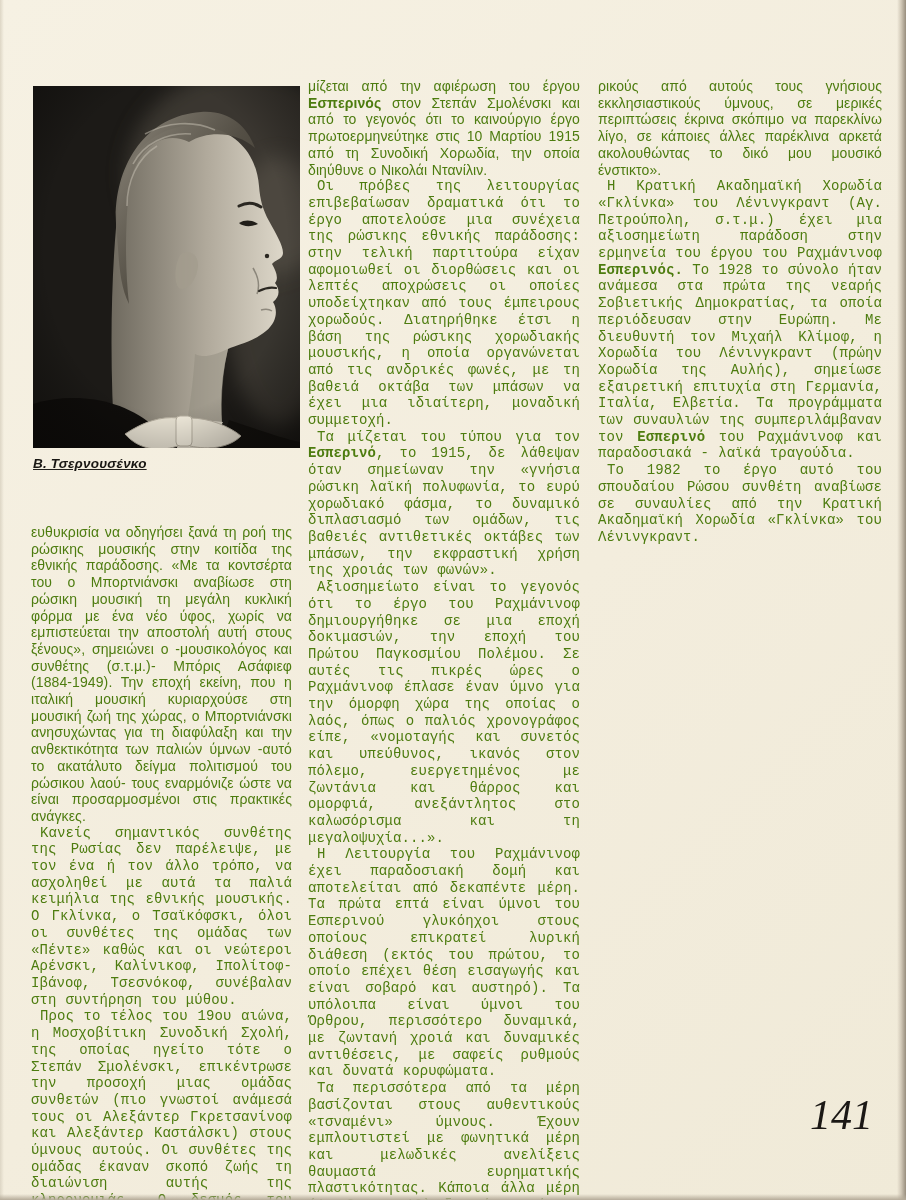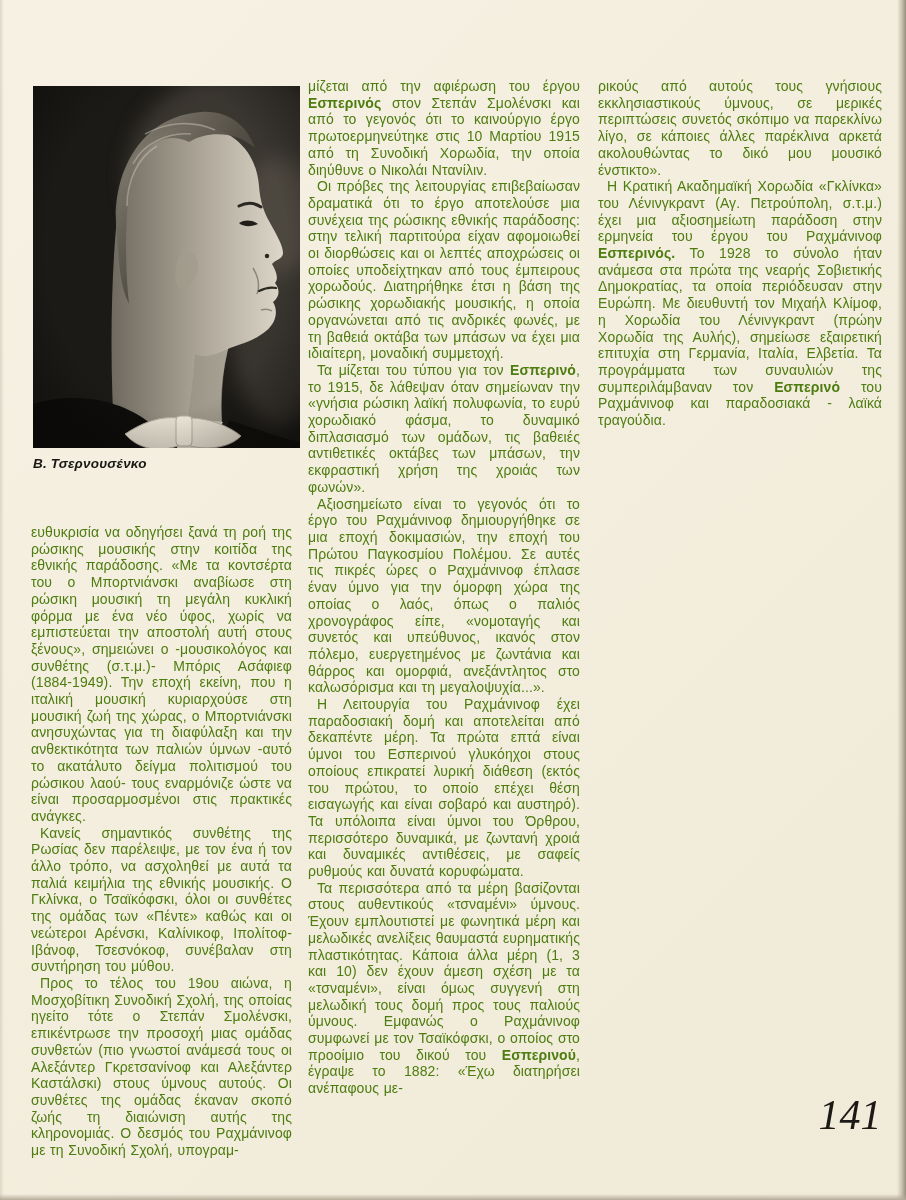--- a/index.html
+++ b/index.html
@@ -12,40 +12,40 @@
   .page{position:absolute;inset:0;}
   
   .edge-right{position:absolute;top:0;right:0;width:9px;height:100%;
     background:linear-gradient(to right,rgba(130,120,103,0),#d2c9b8 45%,#978d7d);}
   .edge-bottom{position:absolute;bottom:0;left:0;width:100%;height:6px;
     background:linear-gradient(to bottom,rgba(130,120,103,0),#b5ab99);}
   .edge-left{position:absolute;top:0;left:0;width:4px;height:100%;
     background:linear-gradient(to right,#ddd6c5,rgba(221,214,197,0));}
 
   
-  .photo-block{position:absolute;left:33px;top:86px;width:267px;margin:0;}
+  .photo-block{position:absolute;left:33px;top:86px;width:267px;margin:0;text-decoration:underline;}
   .photo-frame{display:block;width:267px;height:362px;background:#1c1a17;}
   .photo-caption{
     margin-top:8px;font-size:13.5px;font-weight:bold;font-style:italic;
     letter-spacing:.2px;color:#191713;
   }
 
   
   .col{position:absolute;text-align:justify;
     font-size:14px;line-height:16.7px;letter-spacing:.1px;word-spacing:.6px;color:#4d7c0f;}
   .col p{margin:0;}
-  .col p.indent{text-indent:9px;}
+  .col p.indent{text-indent:9px;font-family:Liberation Mono, monospace;}
   .col b{font-weight:bold;}
   .col-left{left:31px;top:524px;width:261px;}
   .col-middle{left:308px;top:78px;width:272px;}
   .col-right{left:598px;top:78px;width:284px;}
   .byline{margin-top:14px;padding-right:40px;text-align:right;text-indent:0;}
 
   .page-number{
-    position:absolute;right:16px;top:1094px;width:80px;text-align:center;
+    position:absolute;right:16px;top:1094px;width:80px;text-align:left;
     font-family:"Liberation Serif","DejaVu Serif",serif;font-style:italic;
     font-size:42px;color:#1b1815;line-height:1;
   }
 </style>
 </head>
 <body>
 
 <div class="page">
 
   <figure class="photo-block">
@@ -108,22 +108,23 @@
     </div>
   <div class="col col-middle" id="col-middle">
       <p class="para"><span>μίζεται από την αφιέρωση του έργου </span><b>Εσπερινός</b><span> στον Στεπάν Σμολένσκι και από το γεγονός ότι το καινούργιο έργο πρωτοερμηνεύτηκε στις 10 Μαρτίου 1915 από τη Συνοδική Χορωδία, την οποία διηύθυνε ο Νικολάι Ντανίλιν.</span></p>
       <p class="para indent"><span>Οι πρόβες της λειτουργίας επιβεβαίωσαν δραματικά ότι το έργο αποτελούσε μια συνέχεια της ρώσικης εθνικής παράδοσης: στην τελική παρτιτούρα είχαν αφομοιωθεί οι διορθώσεις και οι λεπτές αποχρώσεις οι οποίες υποδείχτηκαν από τους έμπειρους χορωδούς. Διατηρήθηκε έτσι η βάση της ρώσικης χορωδιακής μουσικής, η οποία οργανώνεται από τις ανδρικές φωνές, με τη βαθειά οκτάβα των μπάσων να έχει μια ιδιαίτερη, μοναδική συμμετοχή.</span></p>
       <p class="para indent"><span>Τα μίζεται του τύπου για τον </span><b>Εσπερινό</b><span>, το 1915, δε λάθεψαν όταν σημείωναν την «γνήσια ρώσικη λαϊκή πολυφωνία, το ευρύ χορωδιακό φάσμα, το δυναμικό διπλασιασμό των ομάδων, τις βαθειές αντιθετικές οκτάβες των μπάσων, την εκφραστική χρήση της χροιάς των φωνών».</span></p>
       <p class="para indent"><span>Αξιοσημείωτο είναι το γεγονός ότι το έργο του Ραχμάνινοφ δημιουργήθηκε σε μια εποχή δοκιμασιών, την εποχή του Πρώτου Παγκοσμίου Πολέμου. Σε αυτές τις πικρές ώρες ο Ραχμάνινοφ έπλασε έναν ύμνο για την όμορφη χώρα της οποίας ο λαός, όπως ο παλιός χρονογράφος είπε, «νομοταγής και συνετός και υπεύθυνος, ικανός στον πόλεμο, ευεργετημένος με ζωντάνια και θάρρος και ομορφιά, ανεξάντλητος στο καλωσόρισμα και τη μεγαλοψυχία...».</span></p>
       <p class="para indent"><span>Η Λειτουργία του Ραχμάνινοφ έχει παραδοσιακή δομή και αποτελείται από δεκαπέντε μέρη. Τα πρώτα επτά είναι ύμνοι του Εσπερινού γλυκόηχοι στους οποίους επικρατεί λυρική διάθεση (εκτός του πρώτου, το οποίο επέχει θέση εισαγωγής και είναι σοβαρό και αυστηρό). Τα υπόλοιπα είναι ύμνοι του Όρθρου, περισσότερο δυναμικά, με ζωντανή χροιά και δυναμικές αντιθέσεις, με σαφείς ρυθμούς και δυνατά κορυφώματα.</span></p>
       <p class="para indent"><span>Τα περισσότερα από τα μέρη βασίζονται στους αυθεντικούς «τσναμένι» ύμνους. Έχουν εμπλουτιστεί με φωνητικά μέρη και μελωδικές ανελίξεις θαυμαστά ευρηματικής πλαστικότητας. Κάποια άλλα μέρη (1, 3 και 10) δεν έχουν άμεση σχέση με τα «τσναμένι», είναι όμως συγγενή στη μελωδική τους δομή προς τους παλιούς ύμνους. Εμφανώς ο Ραχμάνινοφ συμφωνεί με τον Τσαϊκόφσκι, ο οποίος στο προοίμιο του δικού του </span><b>Εσπερινού</b><span>, έγραψε το 1882: «Έχω διατηρήσει ανέπαφους με-</span></p>
     </div>
   <div class="col col-right" id="col-right">
-      <p class="para"><span>ρικούς από αυτούς τους γνήσιους εκκλησιαστικούς ύμνους, σε μερικές περιπτώσεις συνετός σκόπιμο να παρεκλίνω λίγο, σε κάποιες άλλες παρέκλινα αρκετά ακολουθώντας το δικό μου μουσικό ένστικτο».</span></p>
+      <p class="para"><span>ρικούς από αυτούς τους γνήσιους εκκλησιαστικούς ύμνους, σε μερικές περιπτώσεις έκρινα σκόπιμο να παρεκλίνω λίγο, σε κάποιες άλλες παρέκλινα αρκετά ακολουθώντας το δικό μου μουσικό ένστικτο».</span></p>
       <p class="para indent"><span>Η Κρατική Ακαδημαϊκή Χορωδία «Γκλίνκα» του Λένινγκραντ (Αγ. Πετρούπολη, σ.τ.μ.) έχει μια αξιοσημείωτη παράδοση στην ερμηνεία του έργου του Ραχμάνινοφ </span><b>Εσπερινός.</b><span> Το 1928 το σύνολο ήταν ανάμεσα στα πρώτα της νεαρής Σοβιετικής Δημοκρατίας, τα οποία περιόδευσαν στην Ευρώπη. Με διευθυντή τον Μιχαήλ Κλίμοφ, η Χορωδία του Λένινγκραντ (πρώην Χορωδία της Αυλής), σημείωσε εξαιρετική επιτυχία στη Γερμανία, Ιταλία, Ελβετία. Τα προγράμματα των συναυλιών της συμπεριλάμβαναν τον </span><b>Εσπερινό</b><span> του Ραχμάνινοφ και παραδοσιακά - λαϊκά τραγούδια.</span></p>
+      <p class="para indent"><span>Το 1982 το έργο αυτό του σπουδαίου Ρώσου συνθέτη αναβίωσε σε συναυλίες από την Κρατική Ακαδημαϊκή Χορωδία «Γκλίνκα» του Λένινγκραντ.</span></p>
     </div>
 
   <div class="page-number">141</div>
 
   <div class="edge-left"></div>
   <div class="edge-right"></div>
   <div class="edge-bottom"></div>
 </div>
 
 </body></html>

